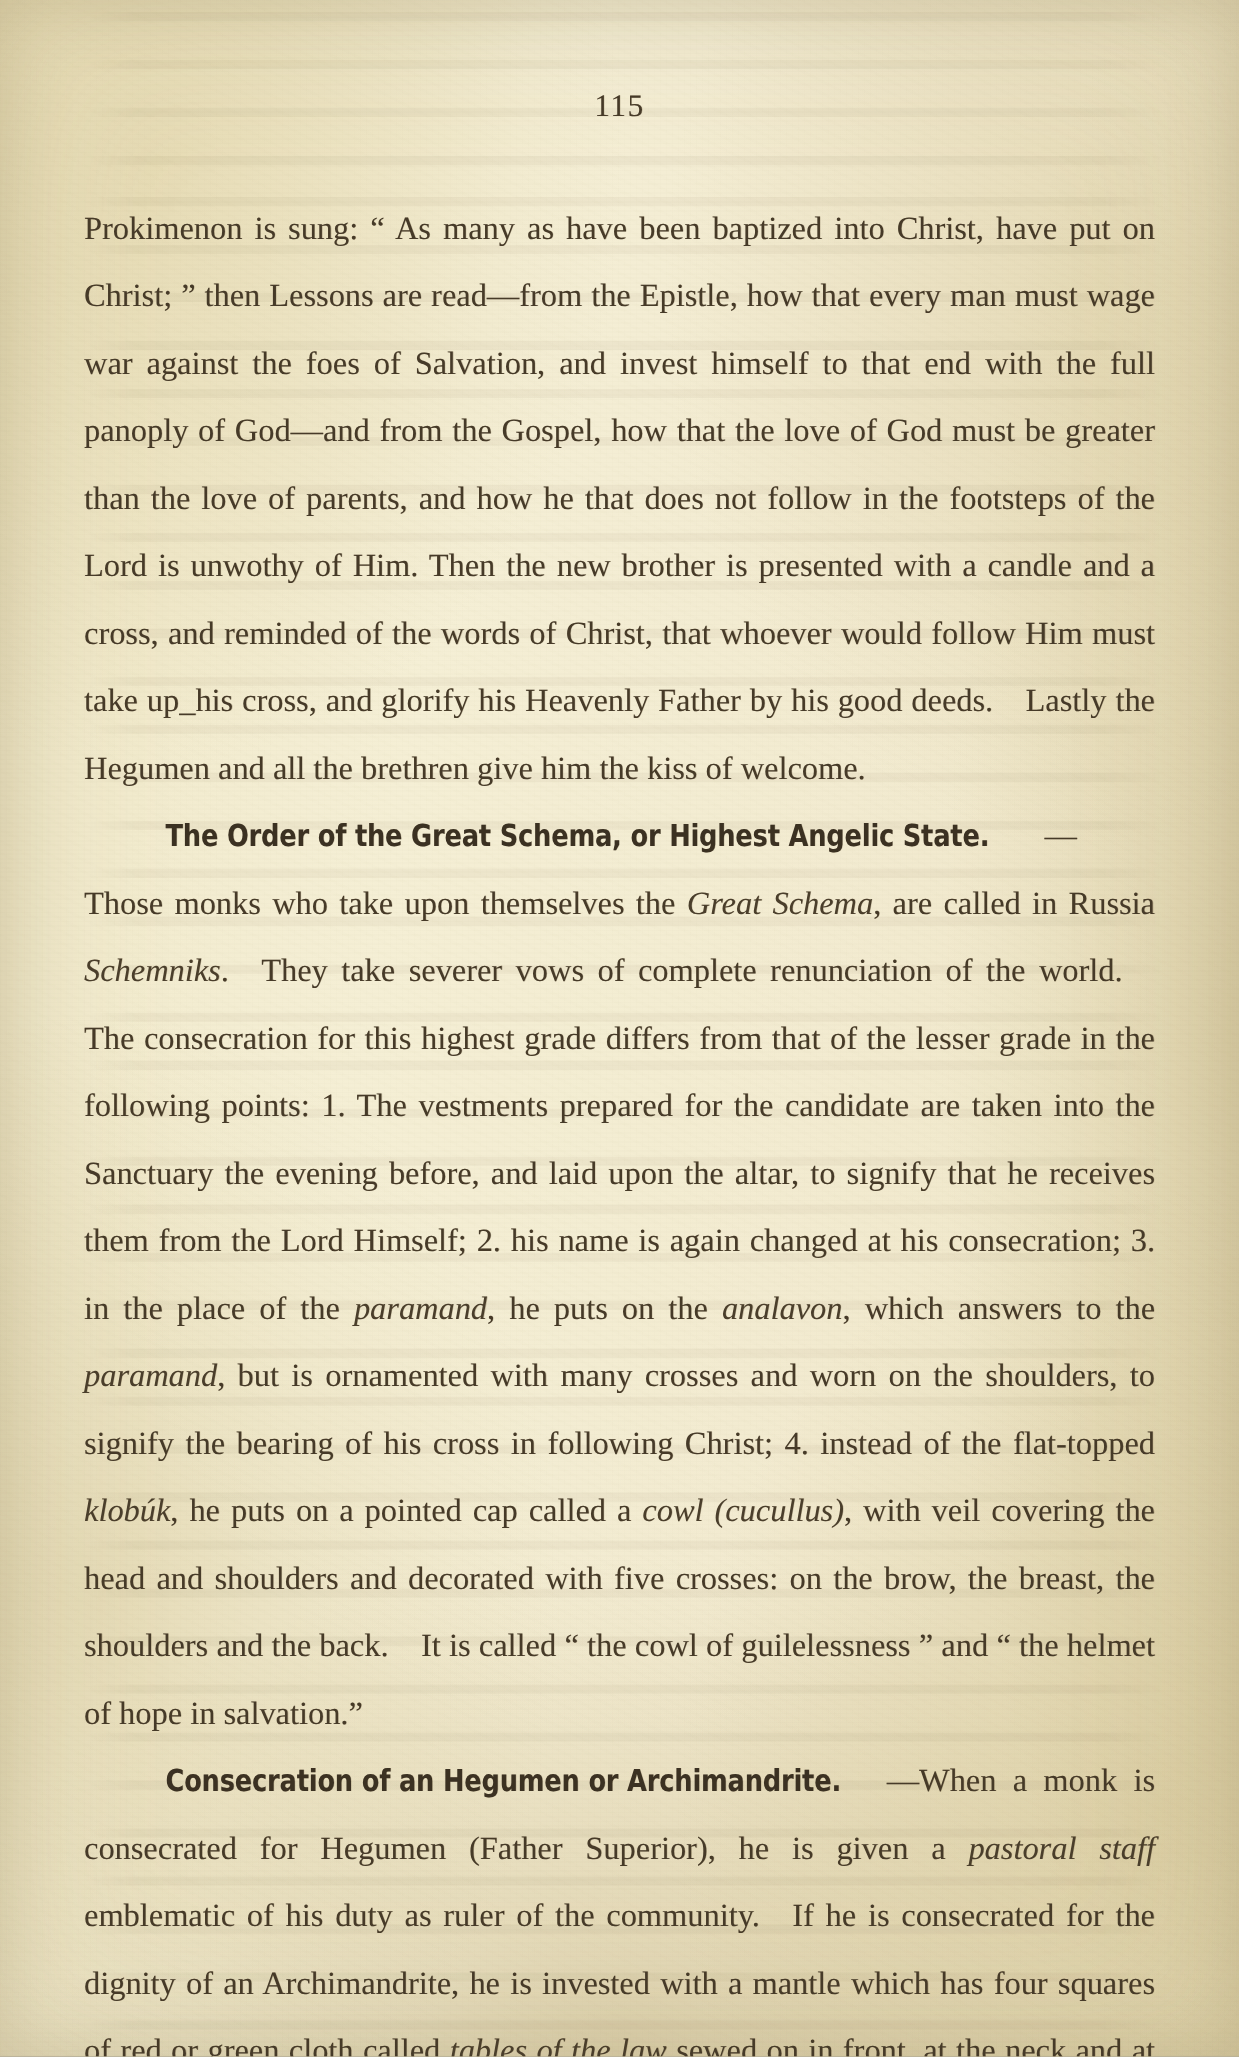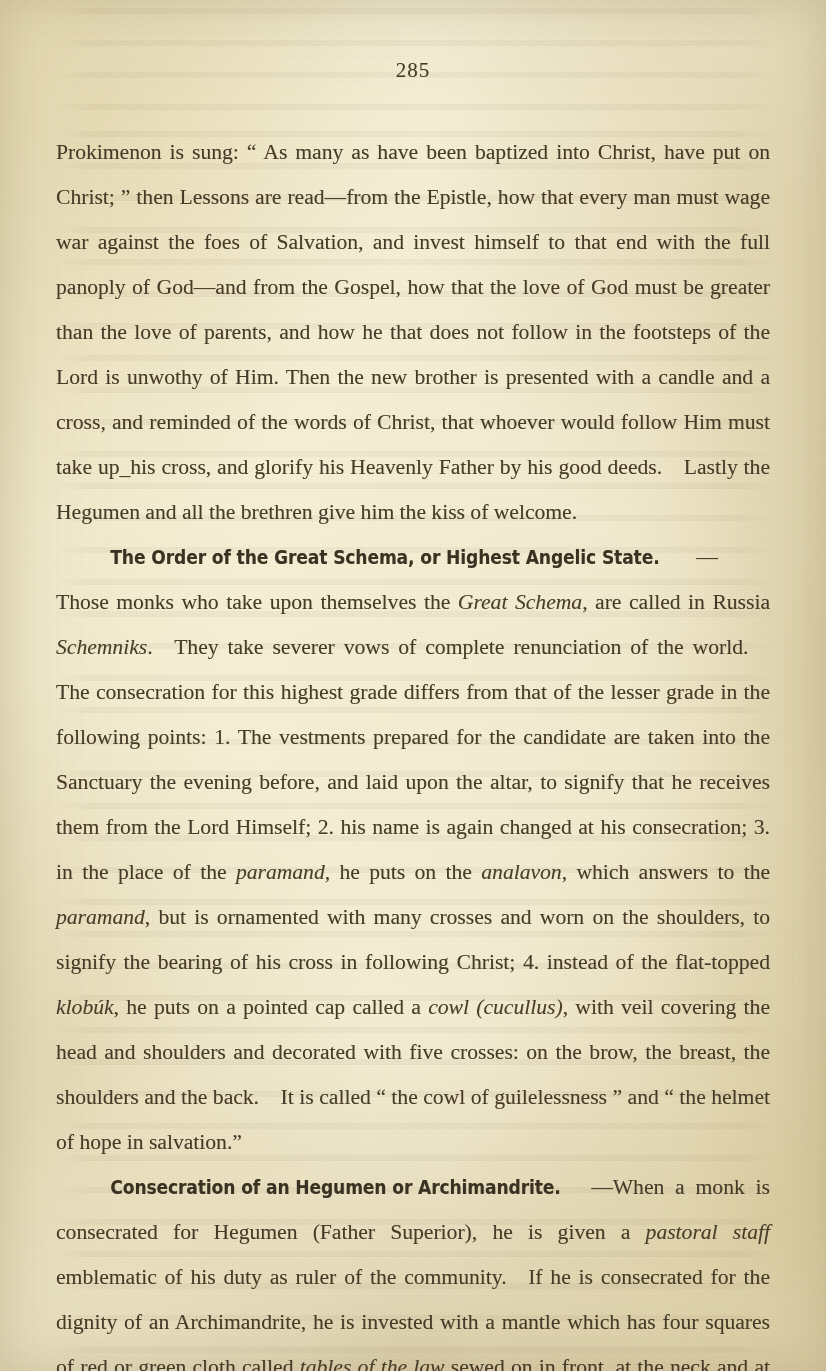--- a/index.html
+++ b/index.html
@@ -128,21 +128,21 @@
 </head>
 <body>
 
 <div class="page">
 
   <div class="grain"></div>
   <div class="showthrough"></div>
 
   <div class="content">
 
-    <div class="folio">285</div>
+    <div class="folio">115</div>
 
     <div class="body-text" id="body-text">
         <p class="para"><span>Prokimenon is sung: “ As many as have been baptized into Christ, have put on Christ; ” then Lessons are read—from the Epistle, how that every man must wage war against the foes of Salvation, and invest himself to that end with the full panoply of God—and from the Gospel, how that the love of God must be greater than the love of parents, and how he that does not follow in the footsteps of the Lord is unwothy of Him. Then the new brother is presented with a candle and a cross, and reminded of the words of Christ, that whoever would follow Him must take up_his cross, and glorify his Heavenly Father by his good deeds. Lastly the Hegumen and all the brethren give him the kiss of welcome.</span></p>
         <p class="para indent"><span class="runhead">The Order of the Great Schema, or Highest Angelic State.</span><span>—Those monks who take upon themselves the </span><em class="ital">Great Schema</em><span>, are called in Russia </span><em class="ital">Schemniks</em><span>. They take severer vows of complete renunciation of the world. The consecration for this highest grade differs from that of the lesser grade in the following points: 1. The vestments prepared for the candidate are taken into the Sanctuary the evening before, and laid upon the altar, to signify that he receives them from the Lord Himself; 2. his name is again changed at his consecration; 3. in the place of the </span><em class="ital">paramand</em><span>, he puts on the </span><em class="ital">analavon</em><span>, which answers to the </span><em class="ital">paramand</em><span>, but is ornamented with many crosses and worn on the shoulders, to signify the bearing of his cross in following Christ; 4. instead of the flat-topped </span><em class="ital">klobúk</em><span>, he puts on a pointed cap called a </span><em class="ital">cowl (cucullus)</em><span>, with veil covering the head and shoulders and decorated with five crosses: on the brow, the breast, the shoulders and the back. It is called “ the cowl of guilelessness ” and “ the helmet of hope in salvation.”</span></p>
         <p class="para indent"><span class="runhead">Consecration of an Hegumen or Archimandrite.</span><span>—When a monk is consecrated for Hegumen (Father Superior), he is given a </span><em class="ital">pastoral staff</em><span> emblematic of his duty as ruler of the community. If he is consecrated for the dignity of an Archimandrite, he is invested with a mantle which has four squares of red or green cloth called </span><em class="ital">tables of the law</em><span> sewed on in front, at the neck and at the bottom. They signify that the Archimand-</span></p>
       </div>
 
   </div>
 
   <div class="vignette"></div>

